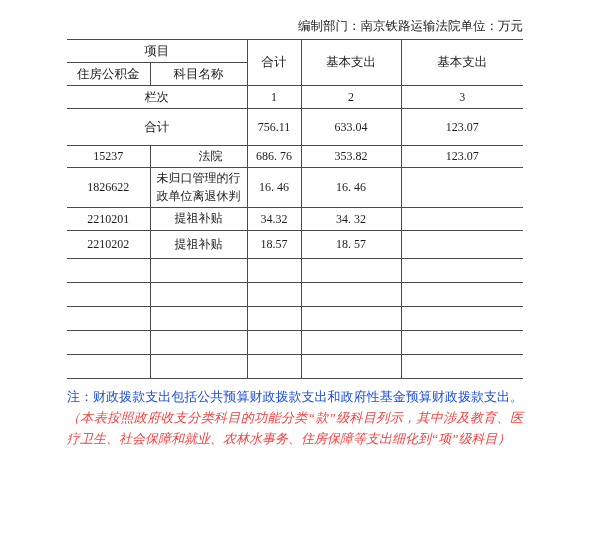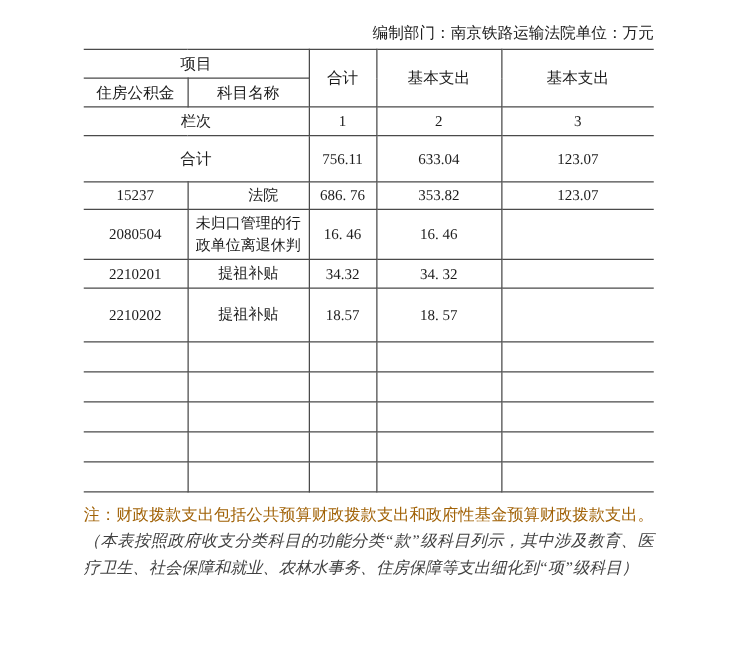--- a/index.html
+++ b/index.html
@@ -51,37 +51,37 @@
   table.decl tr > *:first-child { border-left: 0; }
   table.decl tr > *:last-child  { border-right: 0; }
   th.hdr { font-weight: bold; font-size: 12.5px; }
   tr.r-head1 { height: 23px; }
   tr.r-head2 { height: 23px; }
   tr.r-lanci { height: 23px; }
   tr.r-total { height: 37px; }
   tr.r-fayuan { height: 22px; }
   tr.r-tall { height: 40px; }
   tr.r-norm { height: 23px; }
-  tr.r-norm2 { height: 43px; }
+  tr.r-norm2 { height: 28px; }
   tr.r-empty { height: 24px; }
   td.name {
     text-align: left;
     padding-left: 8px;
     line-height: 1.45;
   }
   td.name.indent { padding-left: 26px; }
   td.bold { font-weight: bold; font-size: 12.5px; }
   td.vbottom { vertical-align: bottom; padding-bottom: 4px; text-align: center; }
   .note {
     margin-top: 7px;
     font-size: 13px;
     line-height: 1.62;
     text-align: justify;
   }
-  .note .black-part { color: #a16207; margin-top: 24px; }
+  .note .black-part { color: #1d4ed8; margin-top: 24px; }
   .note .red-part { font-style: italic; }
 </style>
 </head>
 <body>
 
 <div class="page">
 
 
   <div class="meta">
     <span>编制部门：南京铁路运输法院</span>
@@ -121,21 +121,21 @@
       </tr>
 
       <tr class="r-fayuan">
         <td>15237</td>
         <td class="name indent">法院</td>
         <td>686. 76</td>
         <td>353.82</td>
         <td>123.07</td>
       </tr>
       <tr class="r-tall">
-        <td>2080504</td>
+        <td>1826622</td>
         <td class="name">未归口管理的行政单位离退休判</td>
         <td>16. 46</td>
         <td>16. 46</td>
         <td></td>
       </tr>
       <tr class="r-norm">
         <td>2210201</td>
         <td class="name">提祖补贴</td>
         <td>34.32</td>
         <td>34. 32</td>
@@ -181,16 +181,16 @@
         <td></td>
           <td></td>
           <td></td>
           <td></td>
           <td></td>
       </tr>
     </tbody>
   </table>
 
   <div class="note">
-    <span class="black-part">注：财政拨款支出包括公共预算财政拨款支出和政府性基金预算财政拨款支出。</span><span class="red-part" style="color: #404040;">（本表按照政府收支分类科目的功能分类“款”级科目列示，其中涉及教育、医疗卫生、社会保障和就业、农林水事务、住房保障等支出细化到“项”级科目）</span>
+    <span class="black-part">注：财政拨款支出包括公共预算财政拨款支出和政府性基金预算财政拨款支出。</span><span class="red-part" style="color: #ef4444;">（本表按照政府收支分类科目的功能分类“款”级科目列示，其中涉及教育、医疗卫生、社会保障和就业、农林水事务、住房保障等支出细化到“项”级科目）</span>
   </div>
 
 </div>
 
 </body></html>

